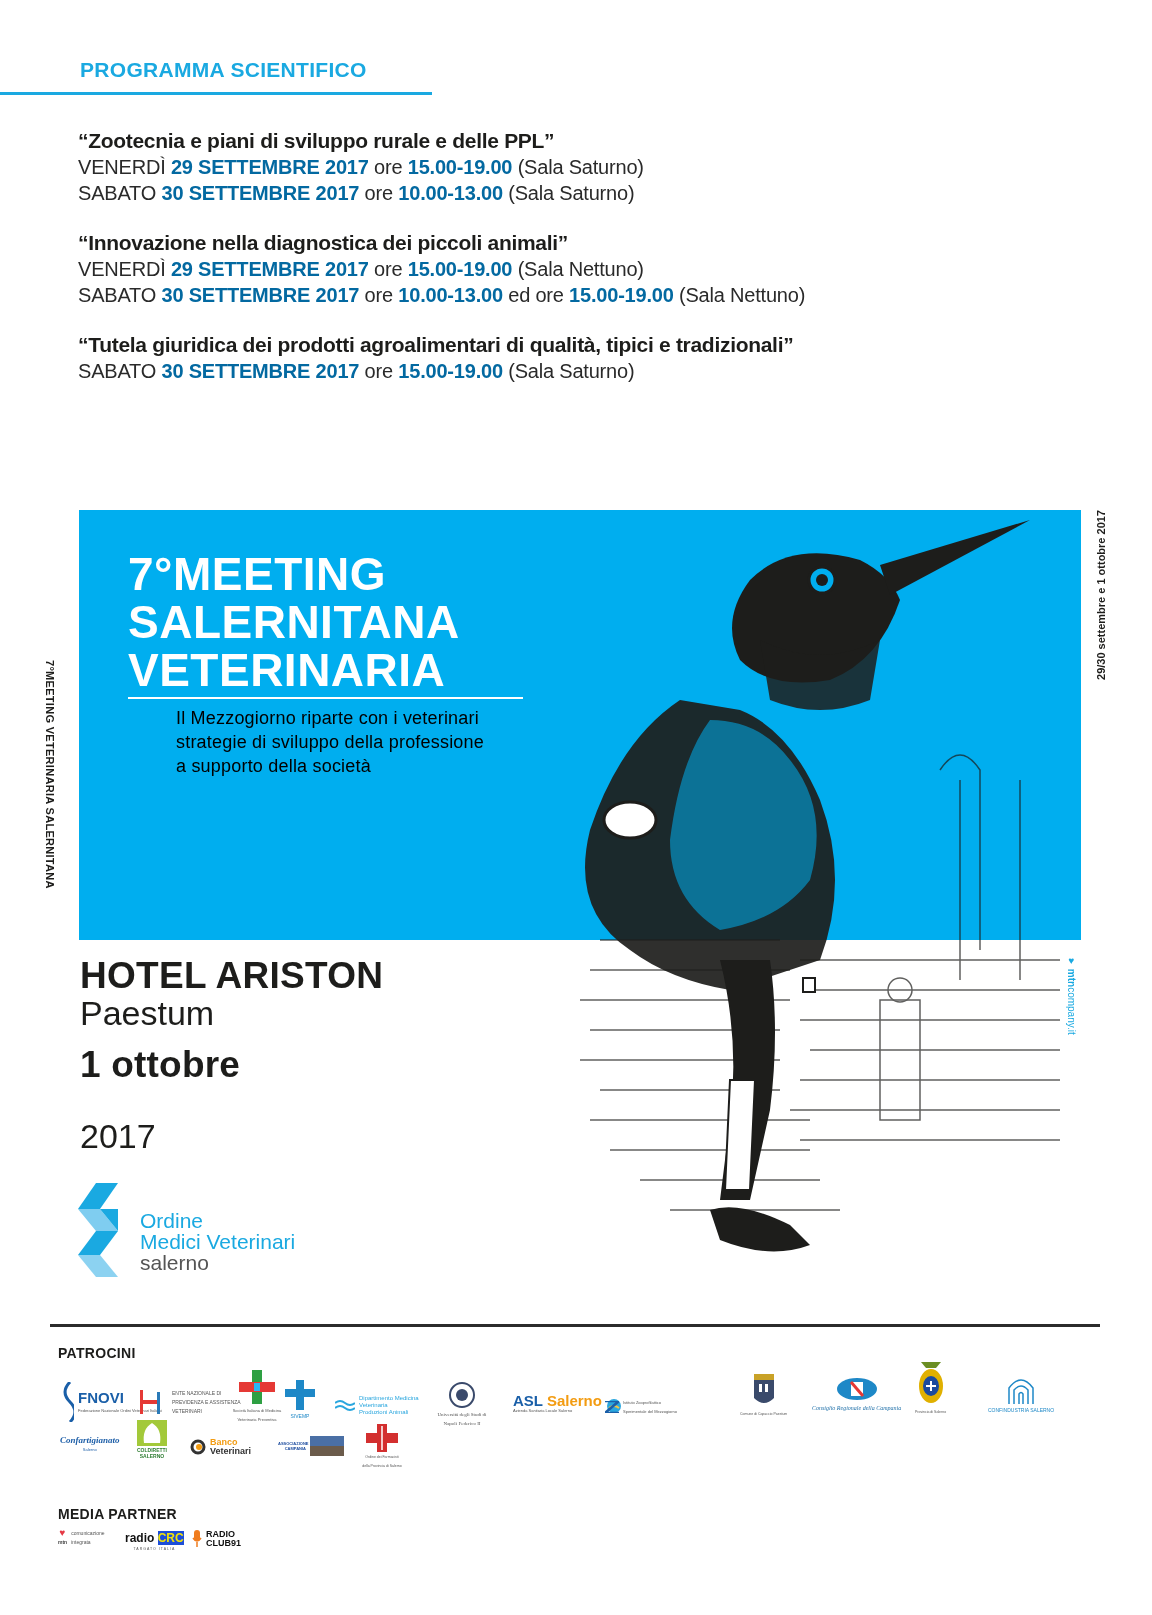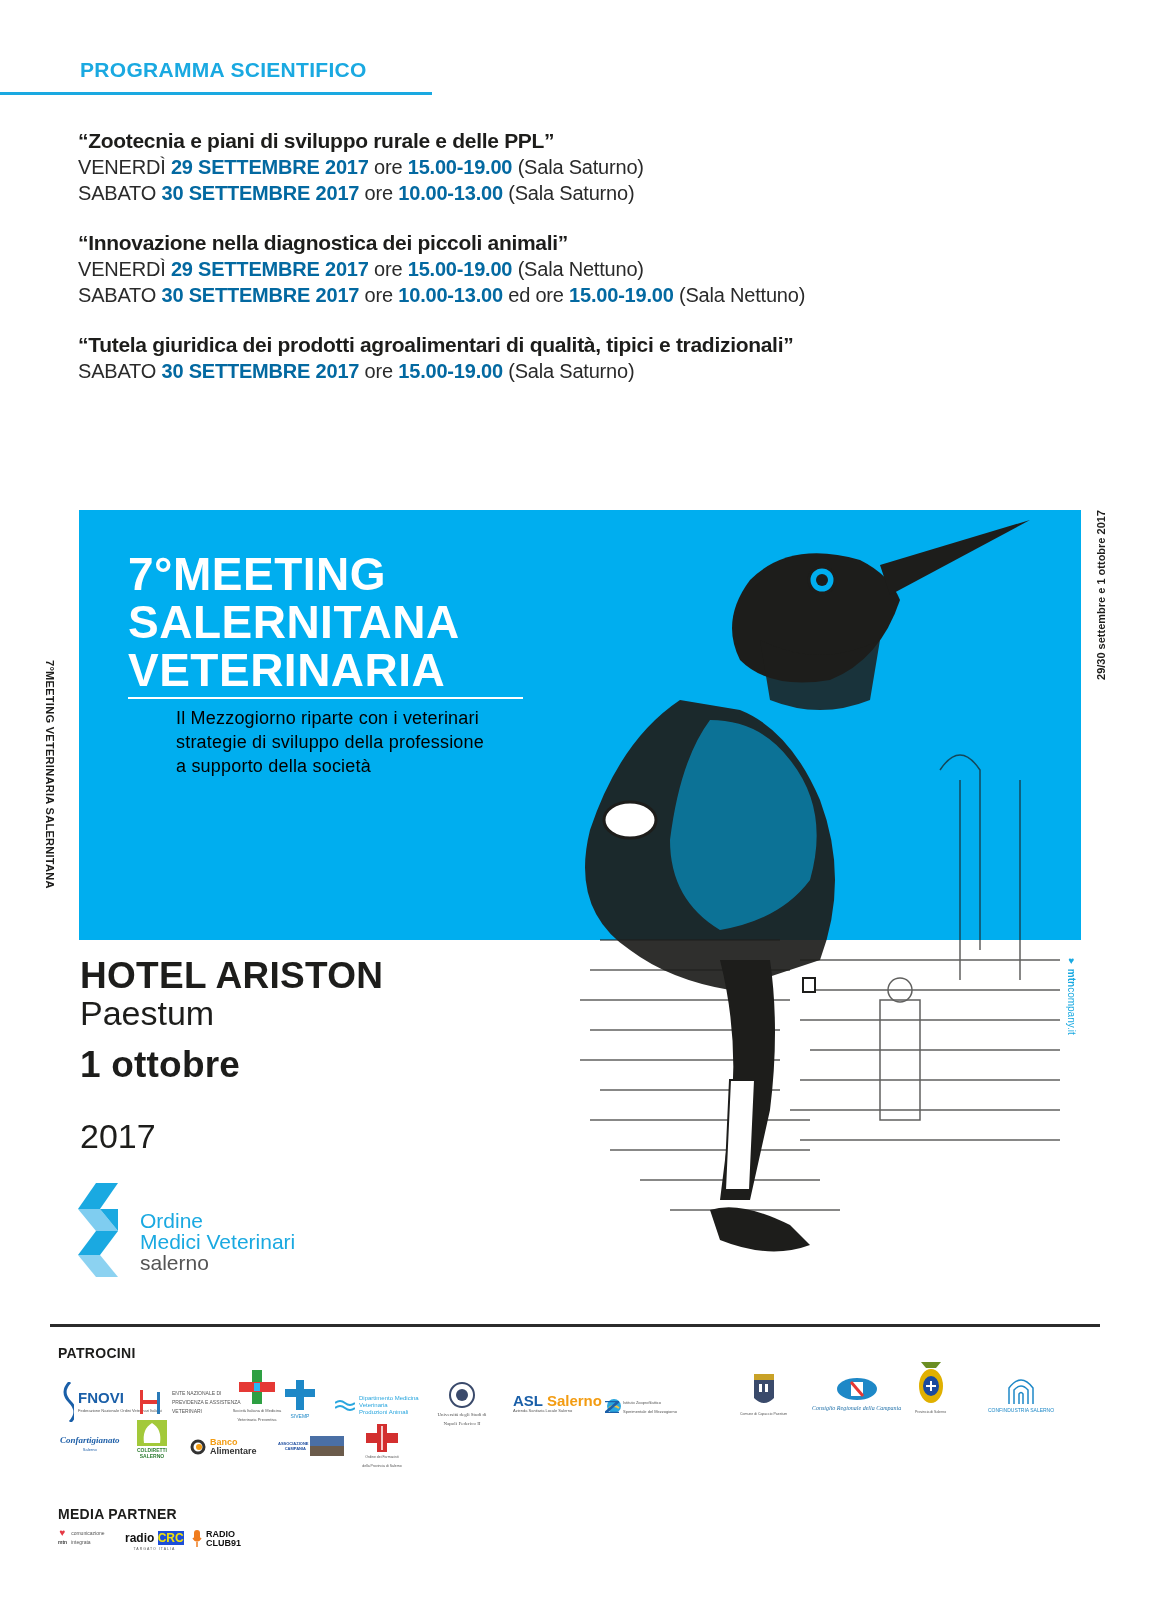--- a/index.html
+++ b/index.html
@@ -296,21 +296,21 @@
     </svg>
   <div style="font-size:5px;color:#2e7d32;font-weight:bold;line-height:6px;text-align:center;"><span>COLDIRETTI</span><br><span>SALERNO</span></div>
 </div>
 <div class="logo" style="left:190px; top:1438px;">
   <svg class="mark" width="16" height="16" viewBox="0 0 16 16">
       <circle cx="8" cy="8" r="6" fill="none" stroke="#333" stroke-width="3"></circle>
       <circle cx="9" cy="8" r="3" fill="#f39c12"></circle>
     </svg>
   <div style="font-size:9px;line-height:9px;">
       <div style="color:#f39c12;font-weight:bold;">Banco</div>
-      <div style="color:#333;font-weight:bold;">Alimentare</div>
+      <div style="color:#333;font-weight:bold;">Veterinari</div>
     </div>
 </div>
 <div class="logo" style="left:278px; top:1436px;">
   <div style="font-size:4px;color:#1a4a9e;font-weight:bold;line-height:5px;width:28px;text-align:right;"><span>ASSOCIAZIONE</span><br><span>CAMPANIA</span></div>
   <svg class="mark" width="34" height="20" viewBox="0 0 34 20">
       <rect width="34" height="20" fill="#4a6fa5"></rect>
       <rect y="10" width="34" height="10" fill="#6b5b4b"></rect>
     </svg>
 </div>
 <div class="logo" style="left:362px; top:1424px; flex-direction:column; gap:1px;">

